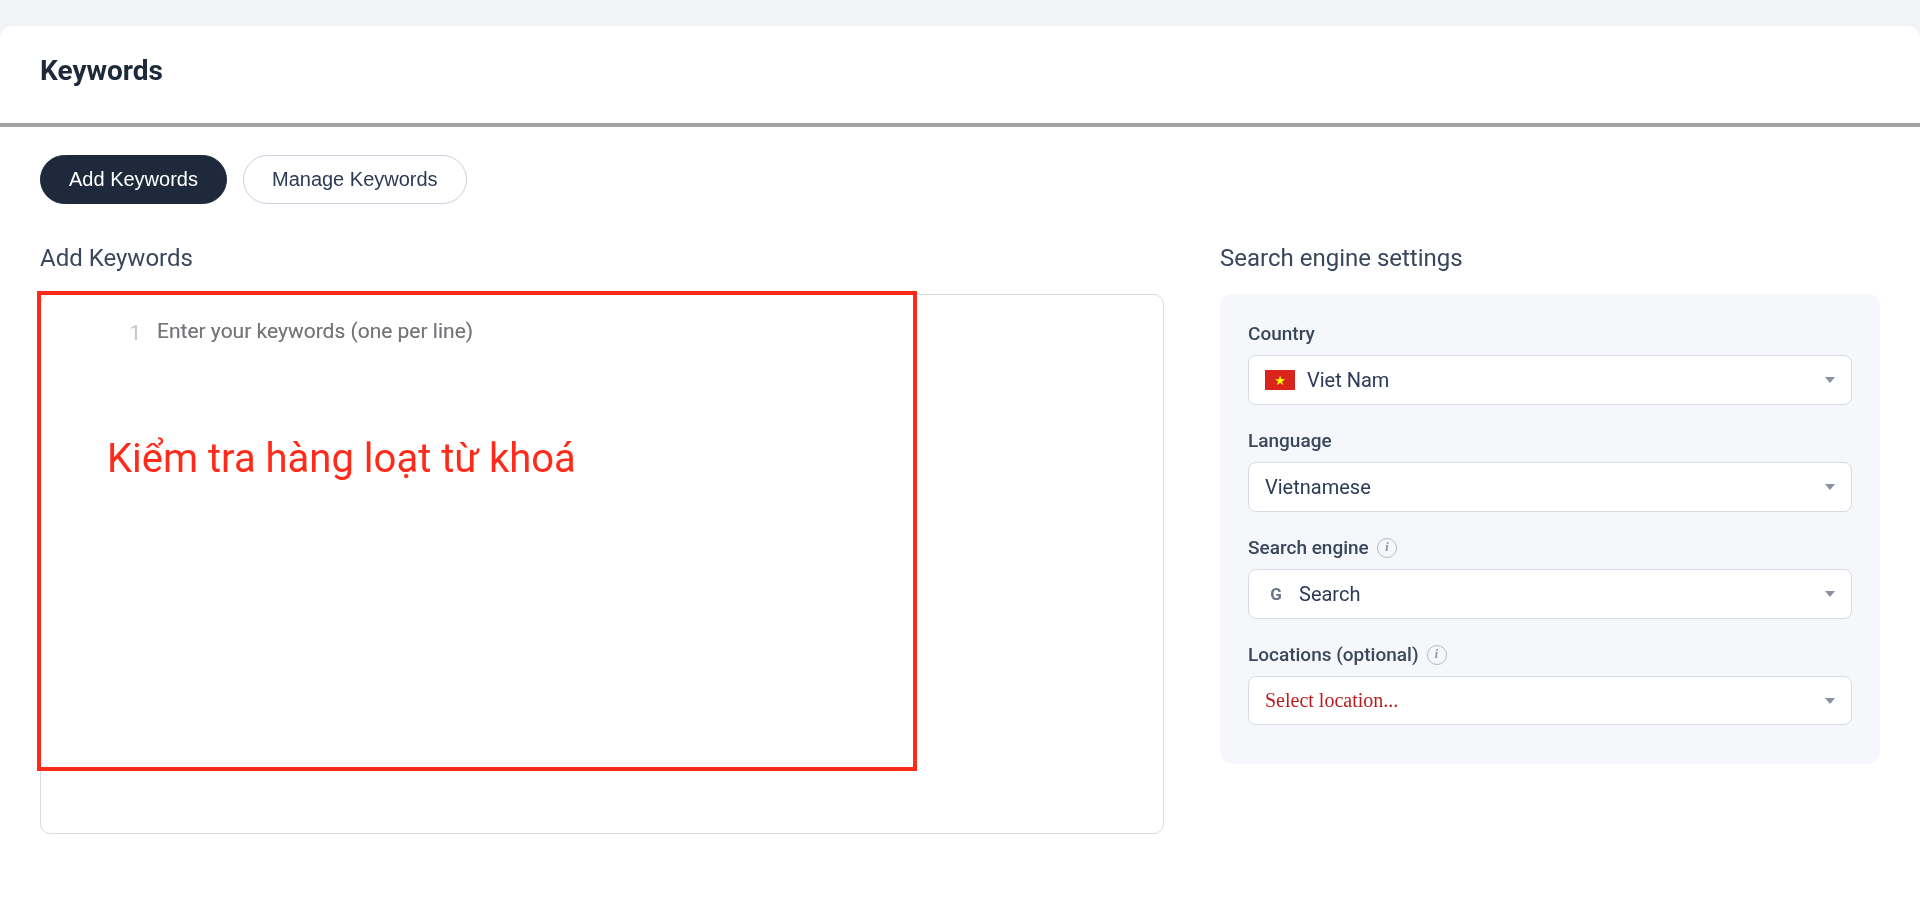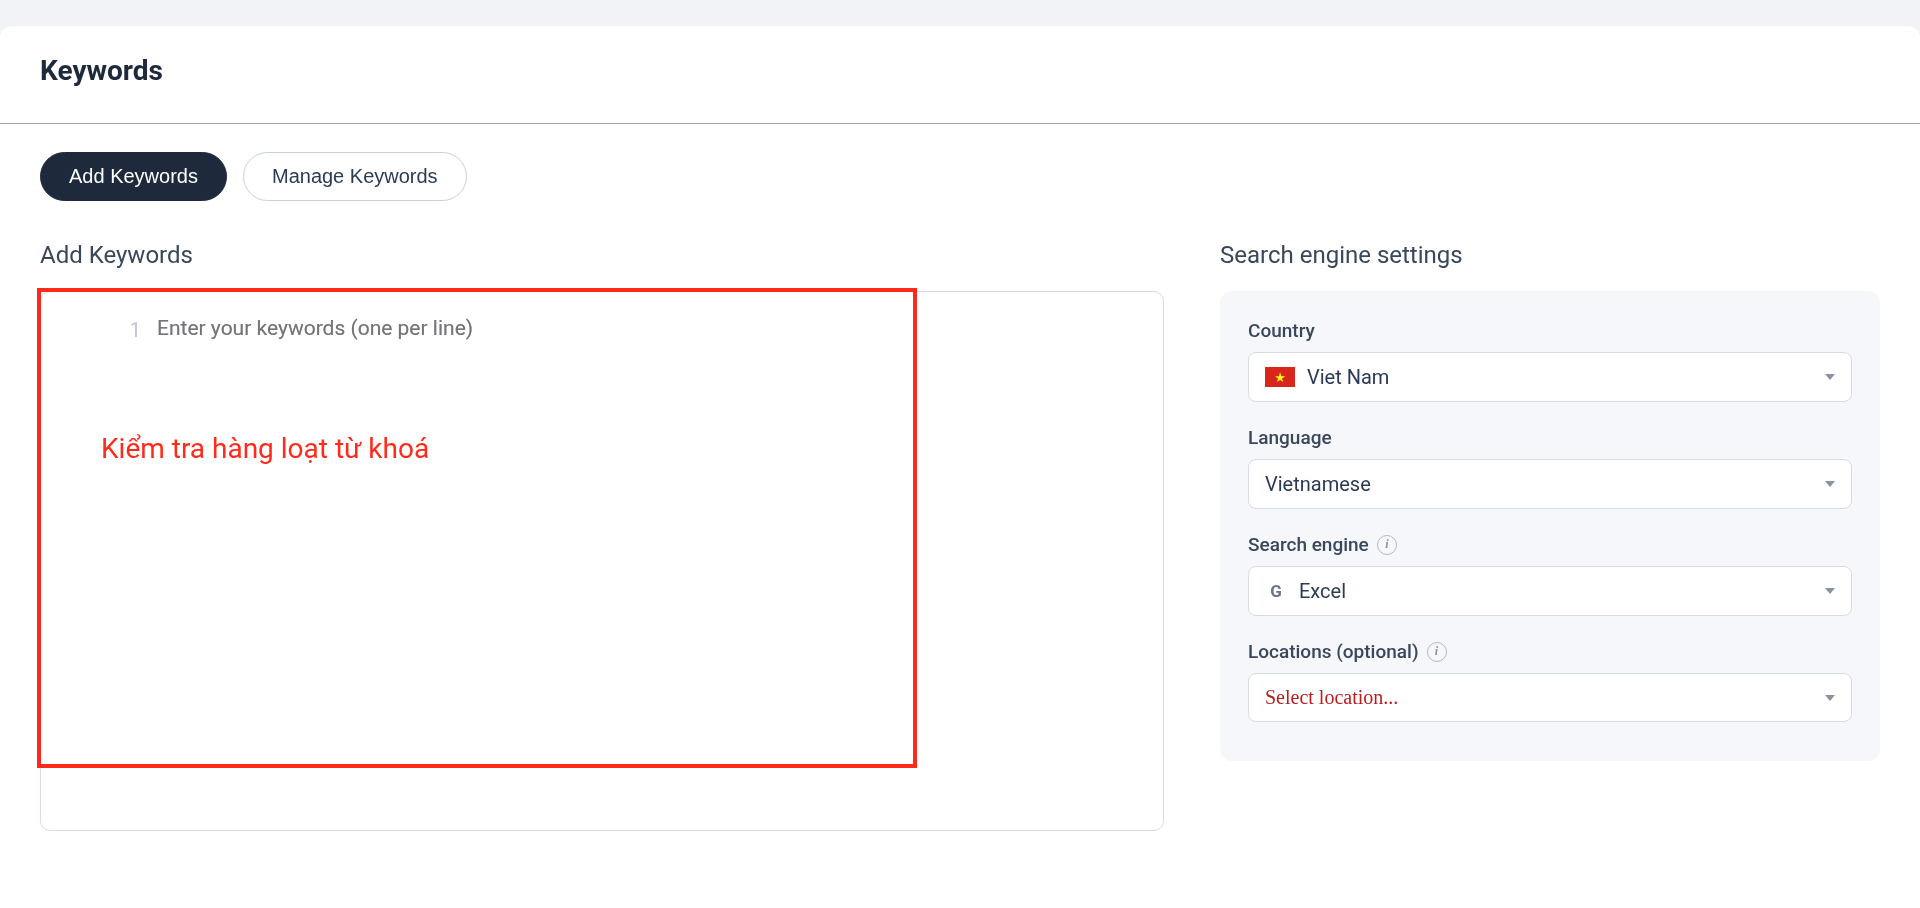--- a/index.html
+++ b/index.html
@@ -13,21 +13,21 @@
       color: #1e2a3b;
     }
     .page-container {
       background: #ffffff;
       margin: 26px 0 0 0;
       border-radius: 12px 12px 0 0;
       min-height: 882px;
     }
     .header-block {
       padding: 28px 40px 24px 40px;
-      border-bottom: 1px solid #a3a3a3;
+      border-bottom: 4px solid #a3a3a3;
     }
     .page-title {
       font-size: 28px;
       font-weight: 700;
       color: #1e2a3b;
       margin-bottom: 12px;
     }
     .page-subtitle {
       font-size: 21px;
       color: #6b7588;
@@ -86,23 +86,23 @@
       left: -4px;
       width: 880px;
       height: 480px;
       border: 4px solid #ff2a1a;
       pointer-events: none;
       z-index: 5;
     }
     .annotation-text {
       position: absolute;
       top: 140px;
-      left: 60px;
+      left: 66px;
       color: #ff2a1a;
-      font-size: 28px;
+      font-size: 40px;
       font-weight: 400;
       z-index: 6;
       pointer-events: none;
     }
     .line-number {
       position: absolute;
       left: 60px;
       top: 26px;
       color: #c0c5cf;
       font-size: 20px;
@@ -269,21 +269,21 @@
         </div>
 
         <div class="field-group">
           <div class="field-label">
             <span>Search engine</span>
             <span class="info-icon">i</span>
           </div>
           <div class="select-box">
             <span class="select-left">
               <span class="google-g">G</span>
-              <span>Excel</span>
+              <span>Search</span>
             </span>
             <span class="caret-down"></span>
           </div>
         </div>
 
         <div class="field-group" style="margin-bottom:11px;">
           <div class="field-label">
             <span>Locations (optional)</span>
             <span class="info-icon">i</span>
           </div>

